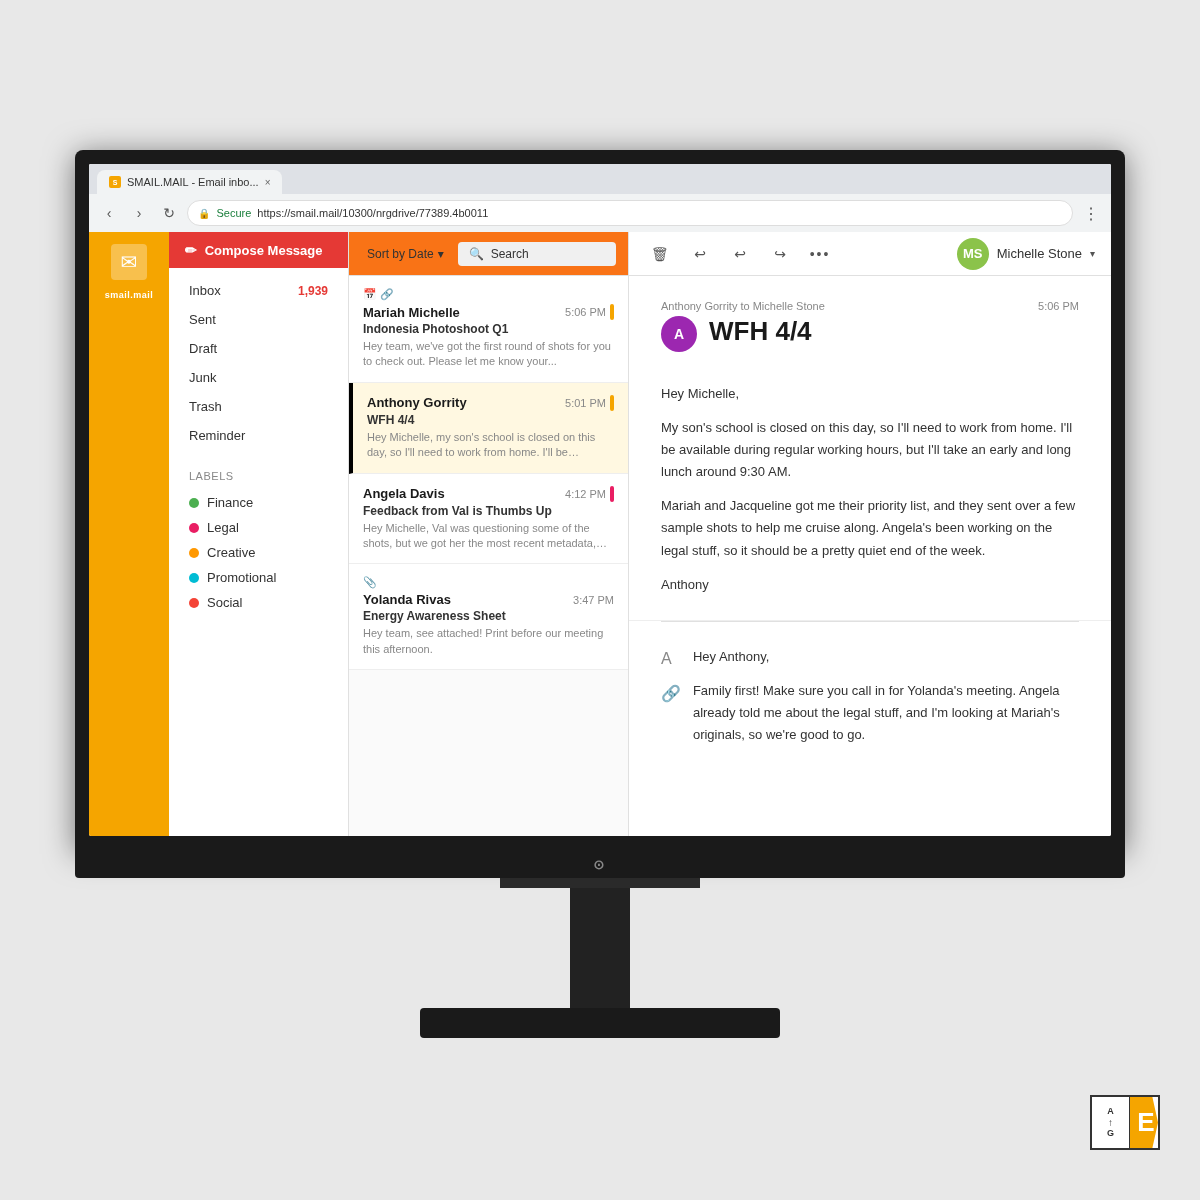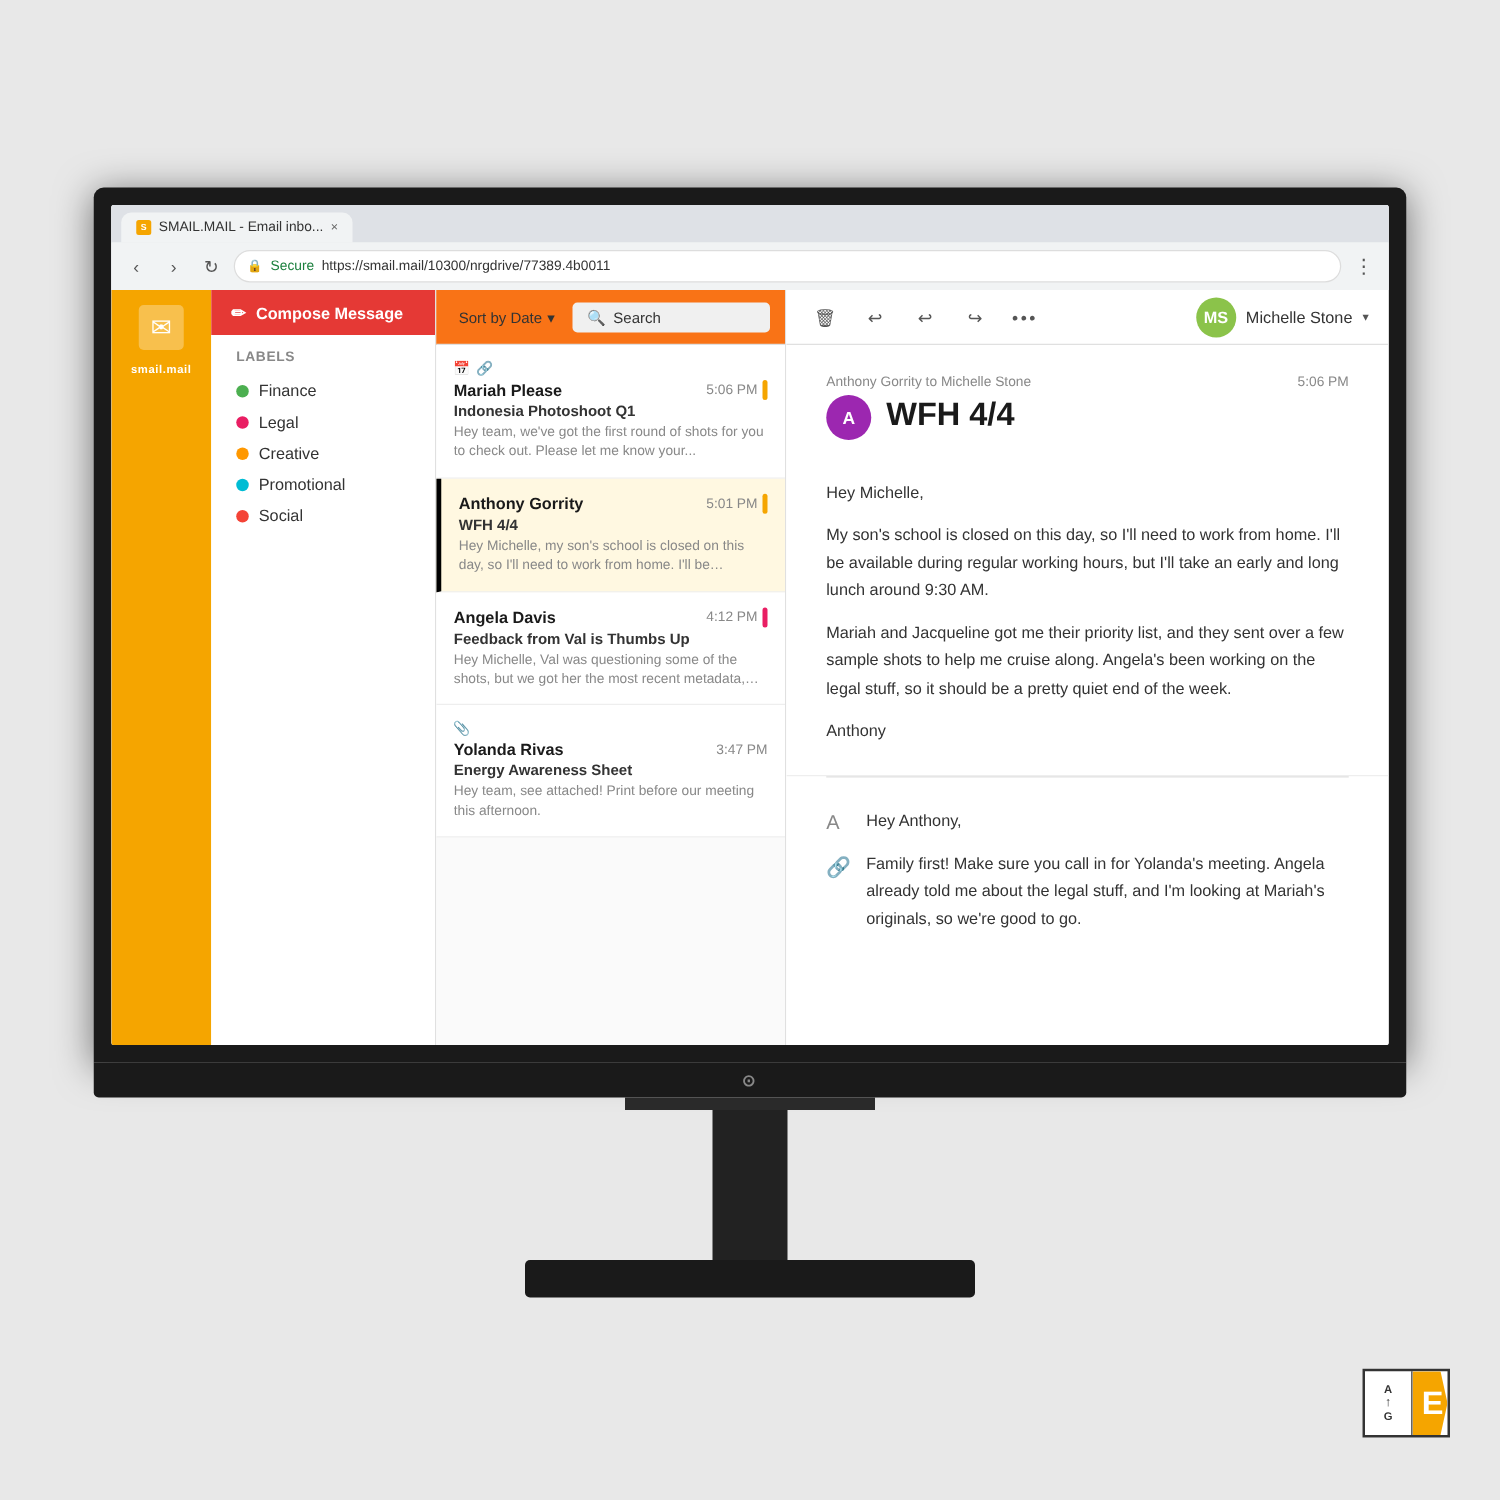--- a/index.html
+++ b/index.html
@@ -336,21 +336,21 @@
       font-weight: 600;
     }
 
     .labels-section {
       padding: 12px 20px 6px;
     }
 
     .labels-title {
       font-size: 11px;
       color: #888;
-      font-weight: 700;
+      font-weight: 400;
       text-transform: uppercase;
       letter-spacing: 0.5px;
       margin-bottom: 8px;
     }
 
     .label-item {
       display: flex;
       align-items: center;
       gap: 8px;
       padding: 5px 0;
@@ -684,20 +684,41 @@
           </div>
           <span class="smail-logo">smail.mail</span>
         </div>
 
         <div class="sidebar-nav">
           <button class="compose-btn">
             <span class="compose-edit-icon">✏</span>
             <span>Compose Message</span>
           </button>
 
+          <div class="nav-items">
+            <div class="nav-item">
+              <span class="nav-item-label">Inbox</span>
+              <span class="nav-item-count">1,939</span>
+            </div>
+            <div class="nav-item">
+              <span class="nav-item-label">Sent</span>
+            </div>
+            <div class="nav-item">
+              <span class="nav-item-label">Draft</span>
+            </div>
+            <div class="nav-item">
+              <span class="nav-item-label">Junk</span>
+            </div>
+            <div class="nav-item">
+              <span class="nav-item-label">Trash</span>
+            </div>
+            <div class="nav-item">
+              <span class="nav-item-label">Reminder</span>
+            </div>
+          </div>
 
           <div class="labels-section">
             <div class="labels-title">Labels</div>
             <div class="label-item">
               <span class="label-dot" style="background:#4caf50;"></span>
               <span>Finance</span>
             </div>
             <div class="label-item">
               <span class="label-dot" style="background:#e91e63;"></span>
               <span>Legal</span>
@@ -730,21 +751,21 @@
           </div>
 
           <div class="email-items">
 
             <div class="email-item">
               <div class="email-item-icons">
                 <span class="email-icon">📅</span>
                 <span class="email-icon">🔗</span>
               </div>
               <div class="email-item-header">
-                <span class="email-sender">Mariah Please</span>
+                <span class="email-sender">Mariah Michelle</span>
                 <div class="email-time-indicator">
                   <span class="email-time">5:06 PM</span>
                   <div class="time-bar" style="background:#f5a500;"></div>
                 </div>
               </div>
               <div class="email-subject">Indonesia Photoshoot Q1</div>
               <div class="email-preview">Hey team, we've got the first round of shots for you to check out. Please let me know your...</div>
             </div>
 
             <div class="email-item selected">

